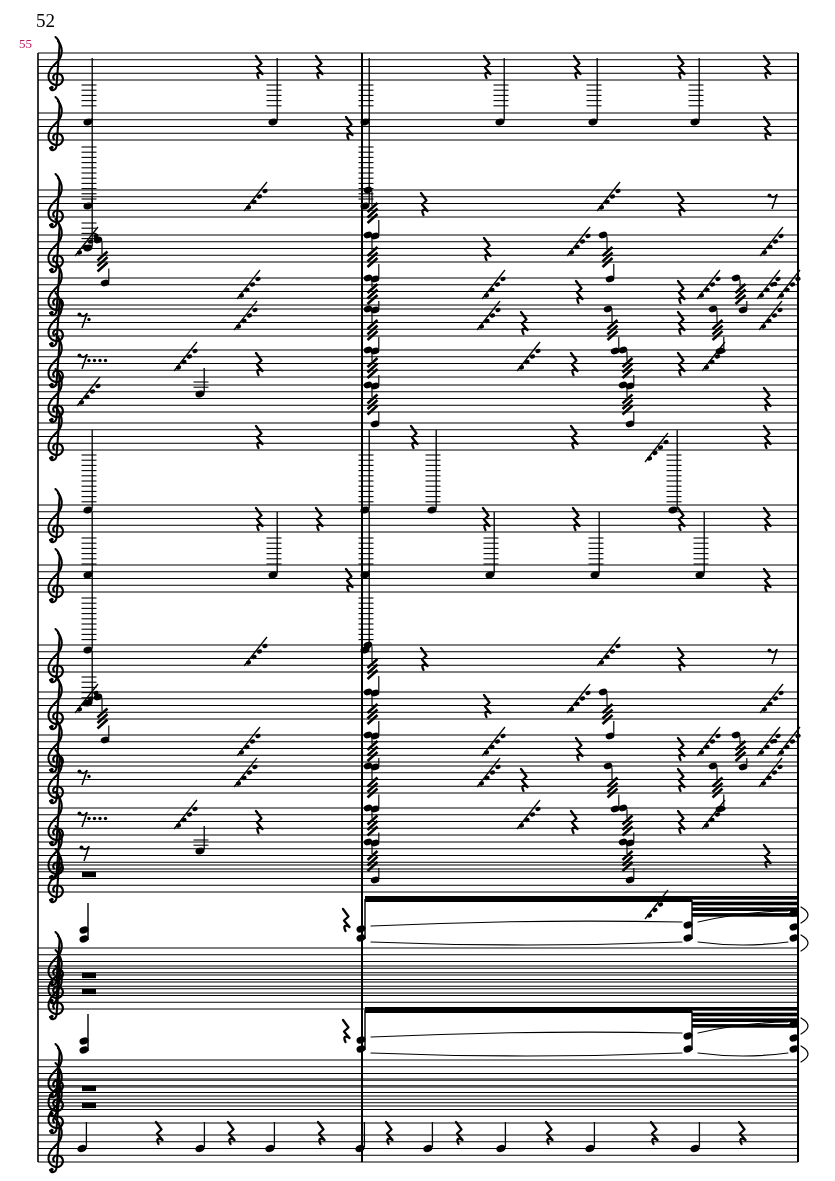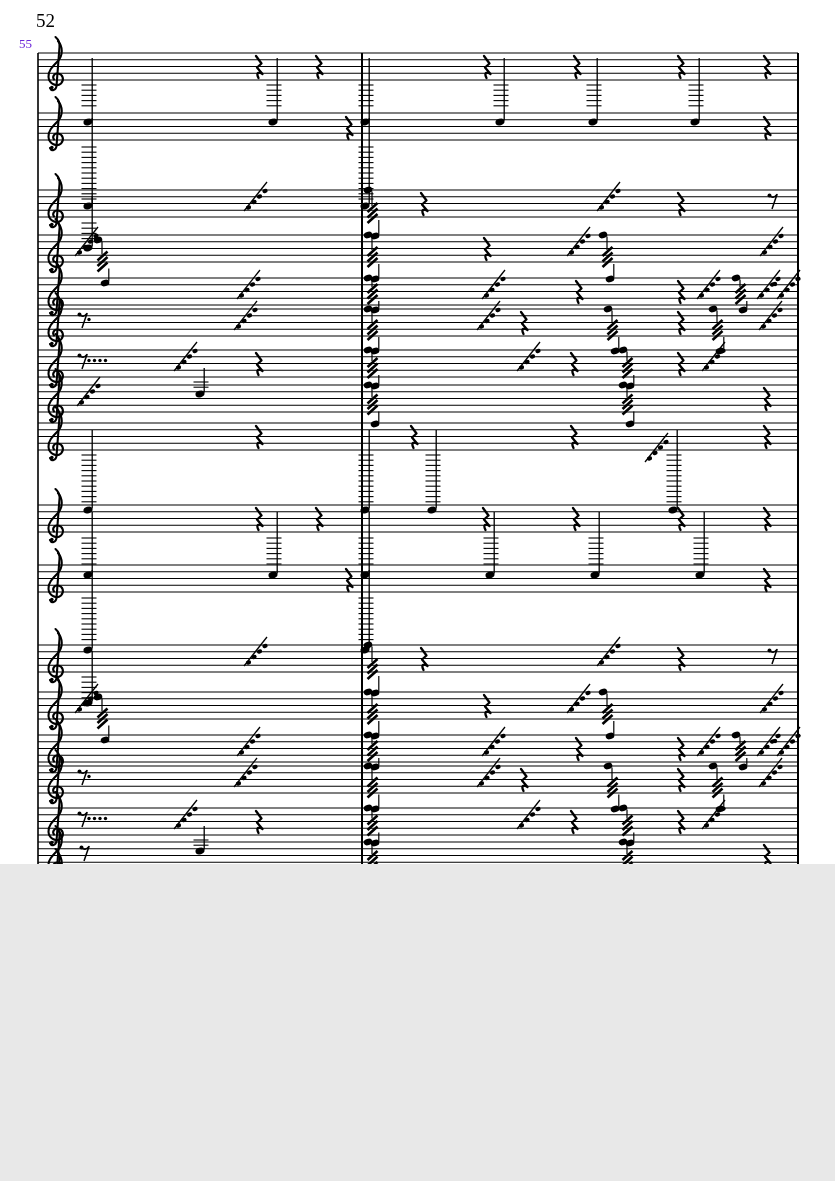--- a/index.html
+++ b/index.html
@@ -1,30 +1,30 @@
 <!DOCTYPE html>
 <html><head>
 <meta charset="utf-8">
 <style>
   html,body{margin:0;padding:0;background:#e8e8e8;}
   .page{
     position:relative;
-    width:835px;height:864px;
+    width:835px;height:1181px;
     margin:0 auto;
     background:#ffffff;
     font-family:"Liberation Serif", serif;
     overflow:hidden;
   }
   .measure-num-primary{
     position:absolute;left:36px;top:10px;
     font-size:19px;color:#000;
   }
   .measure-num-secondary{
     position:absolute;left:19px;top:36px;
-    font-size:13px;color:#6d28d9;
+    font-size:13px;color:#be185d;
   }
   svg{position:absolute;left:0;top:0;}
 </style>
 </head>
 <body>
 
 <div class="page">
   <div class="measure-num-primary">52</div>
   <div class="measure-num-secondary">55</div>
   <svg id="score" xmlns="http://www.w3.org/2000/svg" width="835" height="1181" viewBox="0 0 835 1181">

